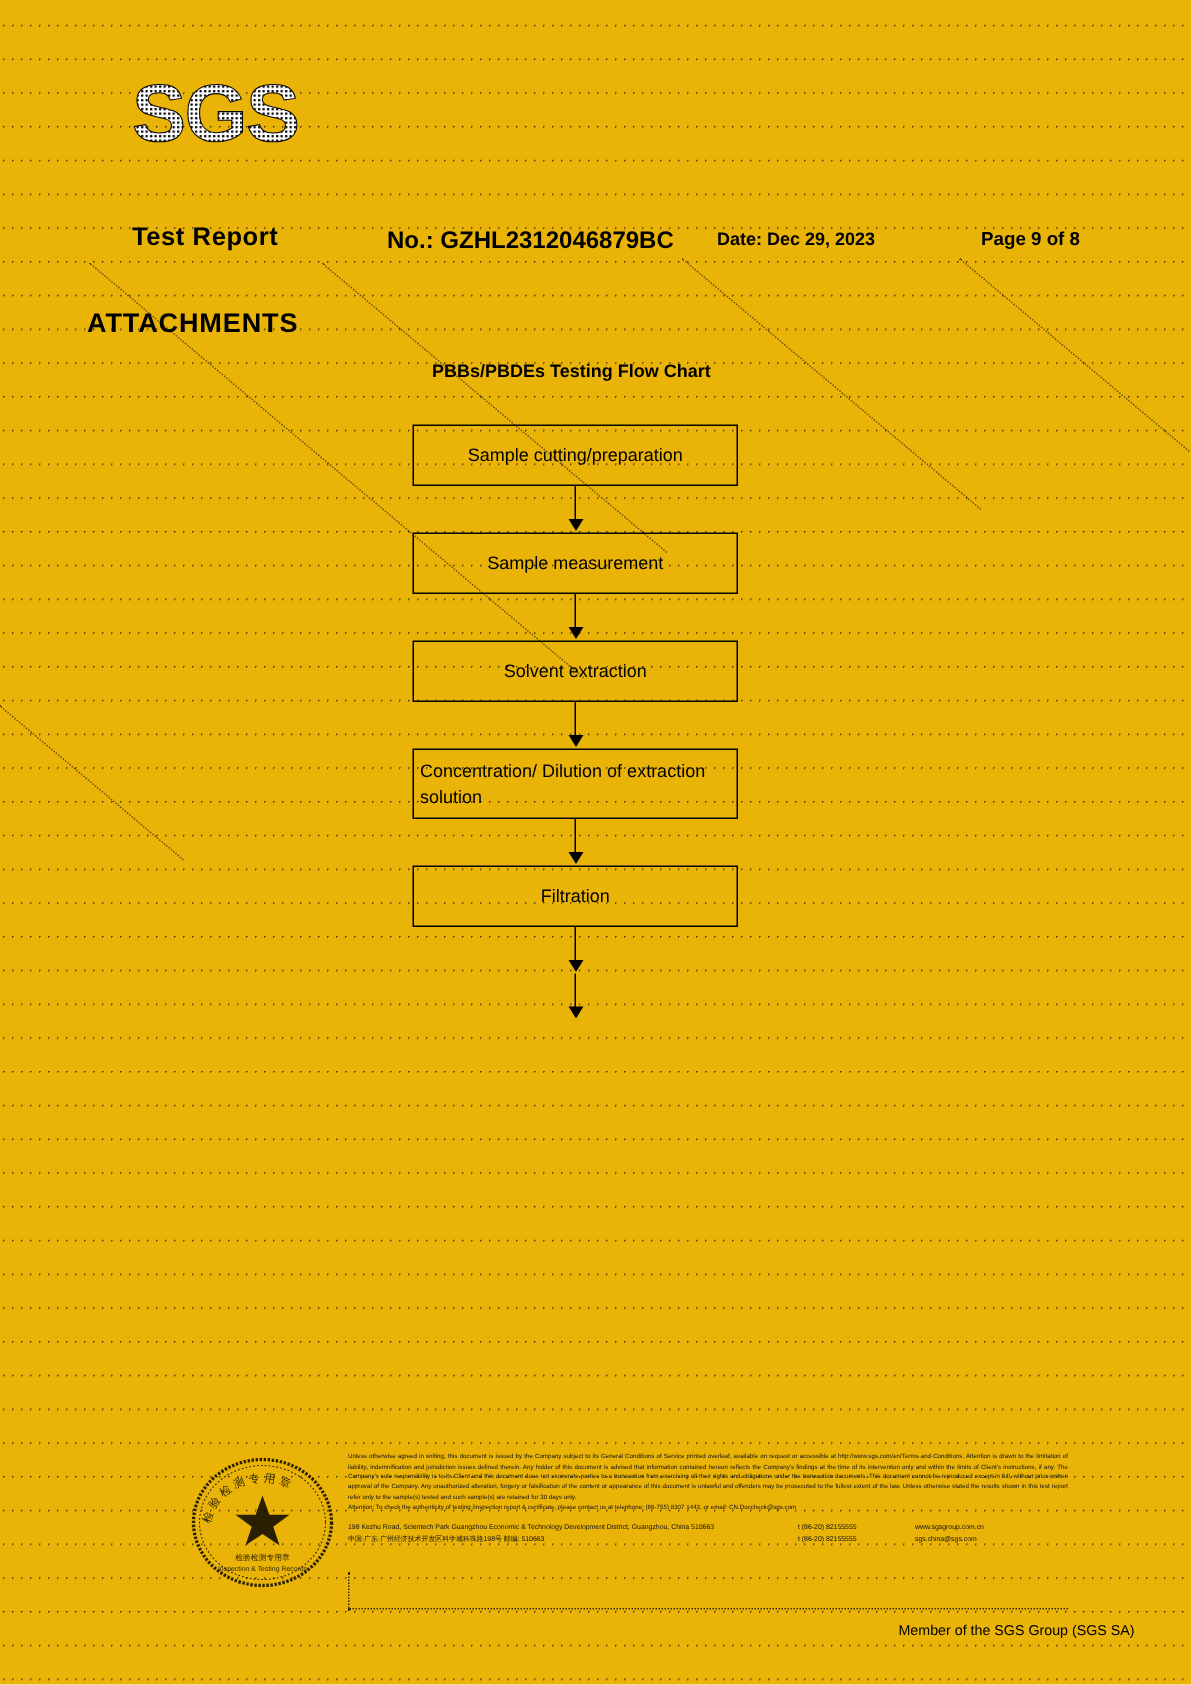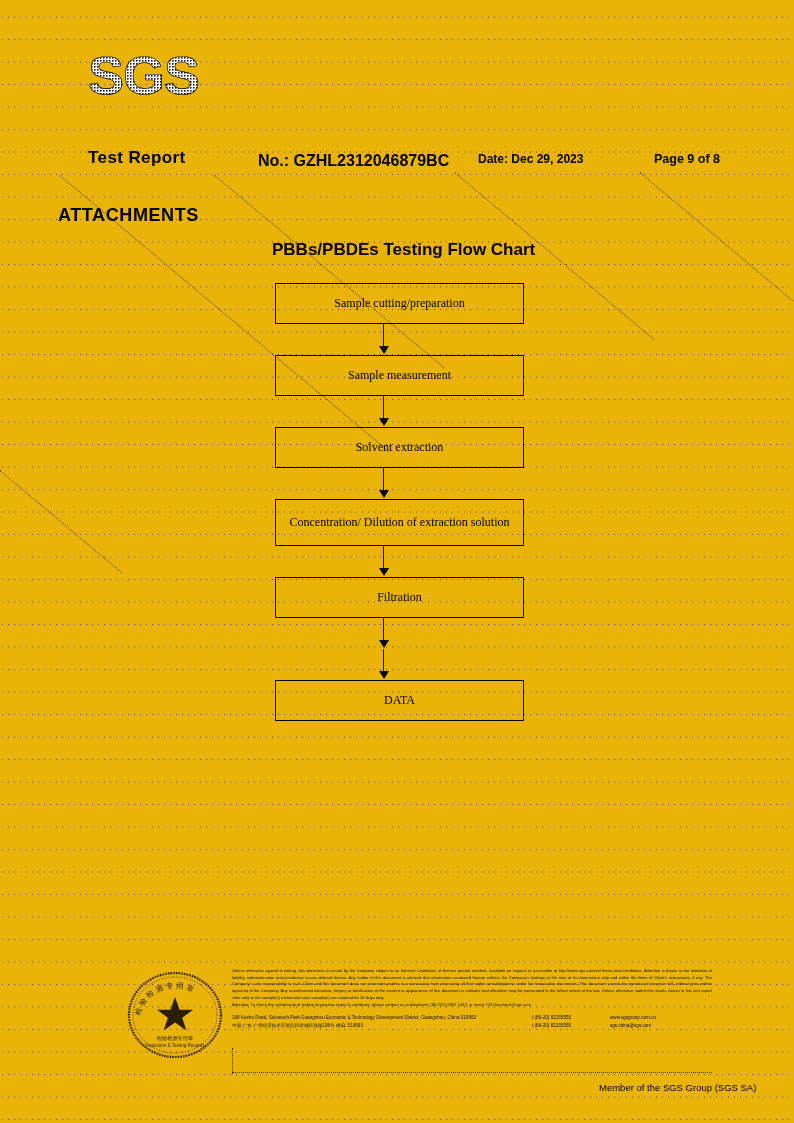--- a/index.html
+++ b/index.html
@@ -96,48 +96,47 @@
     position: absolute;
     left: 58px;
     top: 205px;
     font-size: 18px;
     font-weight: bold;
     letter-spacing: 0.6px;
     z-index: 3;
   }
   .flow-title {
     position: absolute;
-    left: 272px;
+    left: 288px;
     top: 240px;
-    font-size: 17px;
+    font-size: 12px;
     font-weight: bold;
     z-index: 3;
   }
 
   
   #flow {
     position: absolute;
     left: 275px;
     top: 283px;
     width: 217px;
     z-index: 3;
   }
   .fbox {
-    width: 249px;
+    width: 217px;
     box-sizing: border-box;
     border: 1px solid #000000;
     background: transparent;
     font-size: 12px;
-    text-align: right;
+    text-align: left;
     display: flex;
     align-items: center;
     justify-content: center;
     line-height: 1.35;
     padding: 2px 4px;
-    font-family: Liberation Serif, serif;
   }
   .fbox.h1 { height: 41px; }
   .fbox.h2 { height: 47px; }
   .arrow {
     position: relative;
     height: 31px;
     width: 217px;
   }
   .arrow .shaft {
     position: absolute;
@@ -286,21 +285,20 @@
     <div class="arrow">
         <div class="shaft"></div>
         <div class="head"></div>
       </div>
 
     <div class="arrow">
         <div class="shaft"></div>
         <div class="head"></div>
       </div>
 
-    <div class="fbox h1">DATA</div>
   </div>
 
   <div id="stamp">
     <svg width="124" height="98" viewBox="0 0 124 98" xmlns="http://www.w3.org/2000/svg">
       <g transform="translate(62,49)">
         <ellipse rx="46" ry="42" fill="none" stroke="#000000" stroke-width="2.2" stroke-dasharray="1.6 1.1"></ellipse>
         <ellipse rx="42" ry="38" fill="none" stroke="#000000" stroke-width="0.7" stroke-dasharray="1.2 1.4"></ellipse>
         <path id="ringpath" d="M -35,4 A 35,31 0 0 1 35,4" fill="none"></path>
         <text font-family="Liberation Sans, sans-serif" font-size="7.5" fill="#000000" letter-spacing="2.4">
           <textPath href="#ringpath" startOffset="3%">检验检测专用章</textPath>

